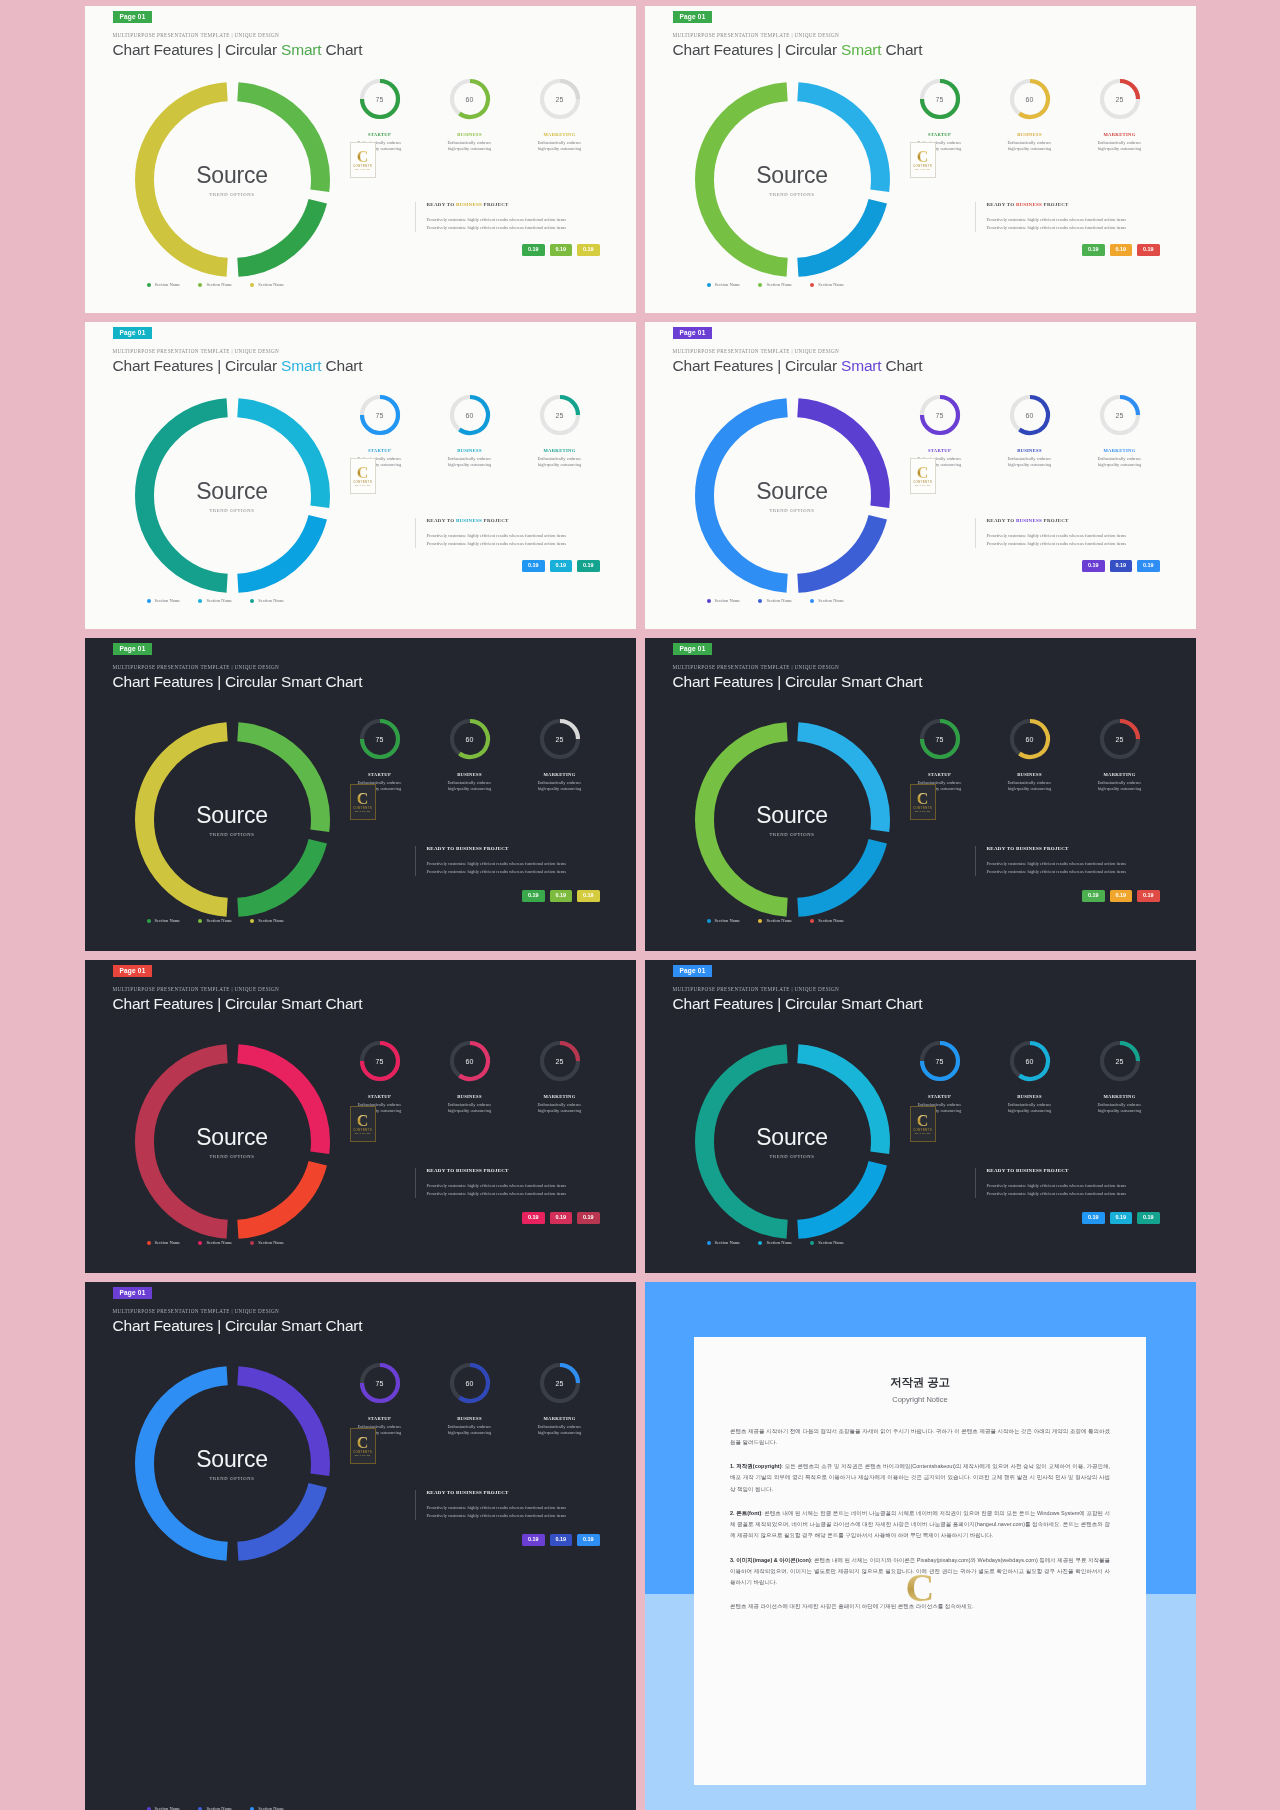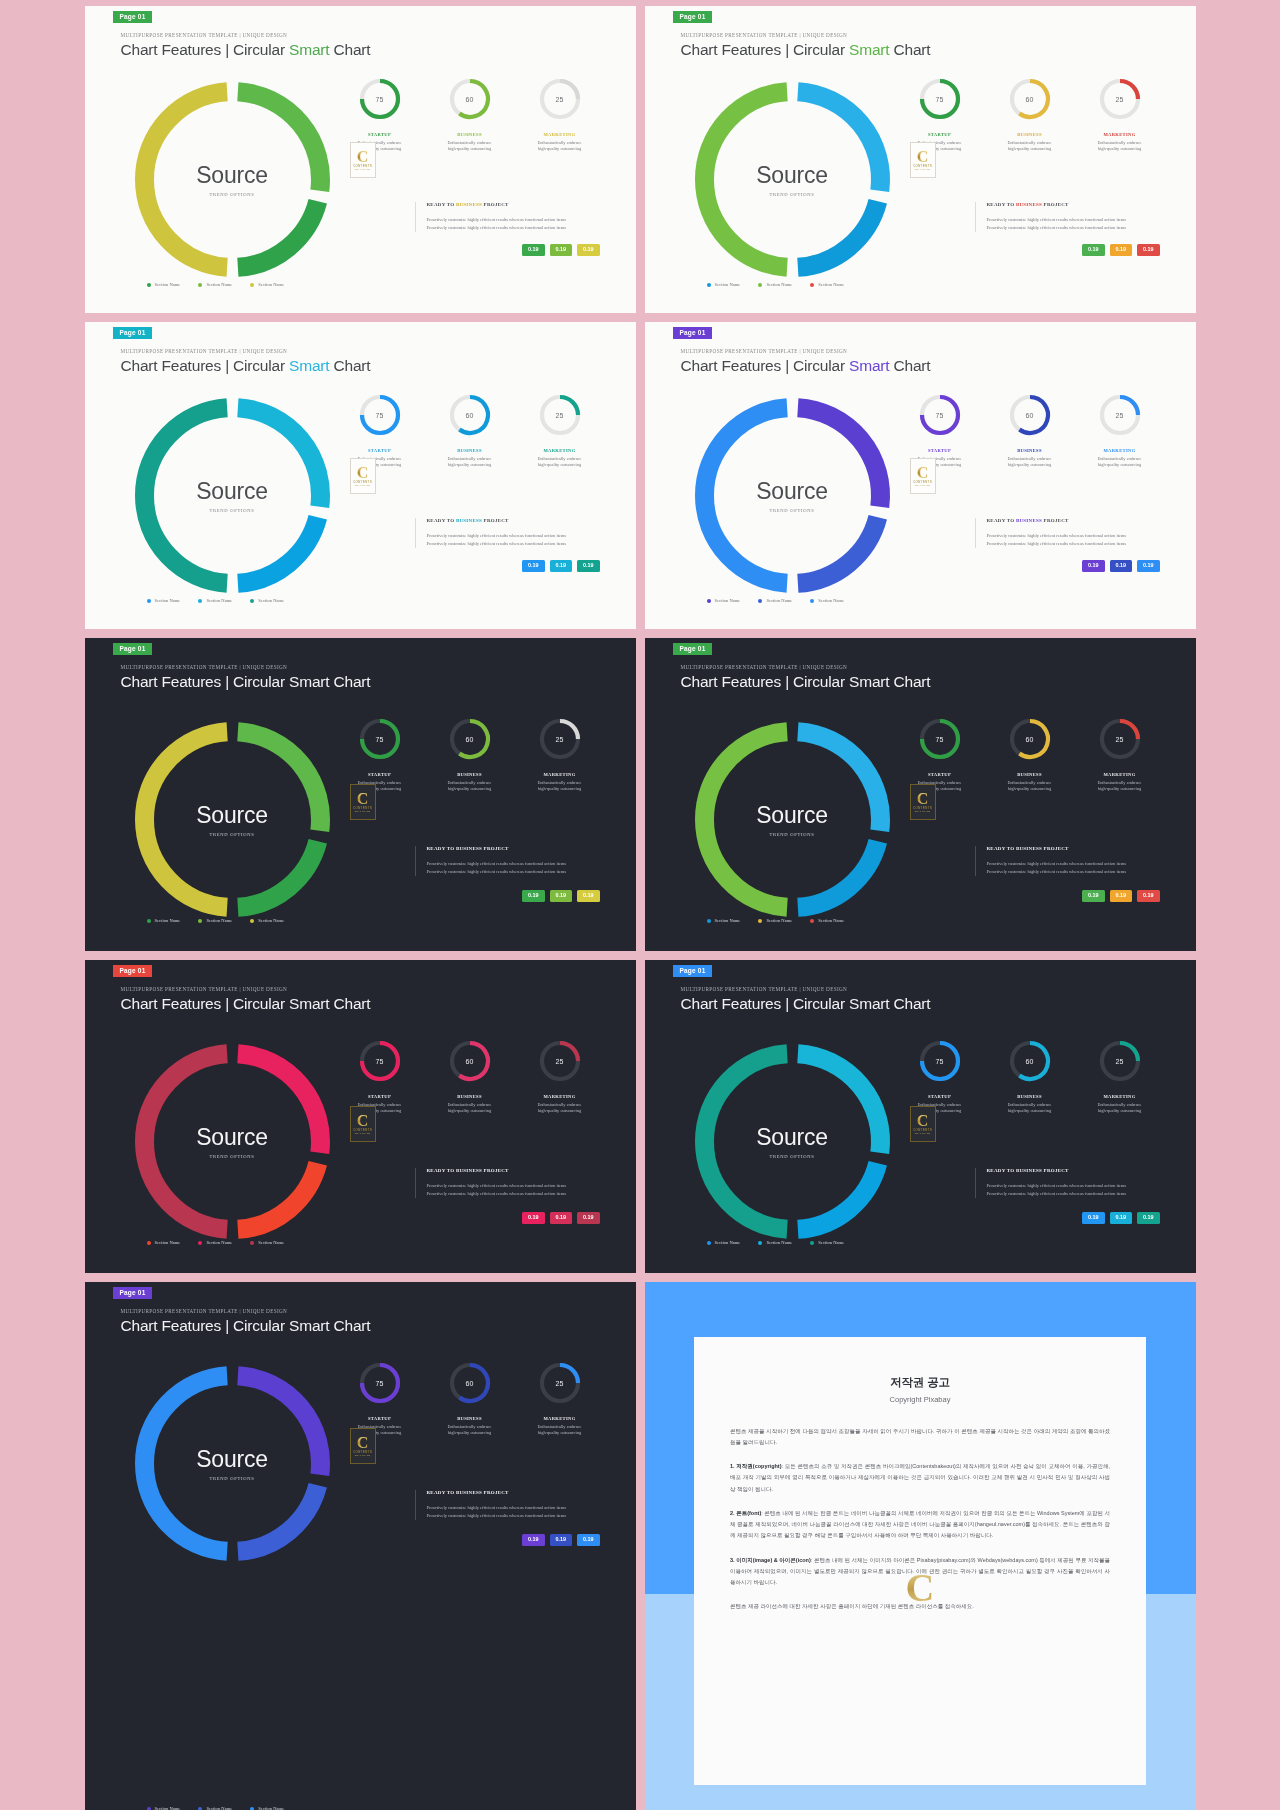--- a/index.html
+++ b/index.html
@@ -27,21 +27,21 @@
 
   
   .page-badge {
     position: absolute; top: 5px; left: 28px;
     font-size: 6.5px; color: #fff; padding: 2.5px 7px 3px;
     letter-spacing: .2px; font-weight: 600;
     z-index: 5; line-height: 1;
   }
 
   
-  .head { position: absolute; left: 36px; top: 26px; }
+  .head { position: absolute; left: 28px; top: 26px; }
   .kicker {
     font-size: 5.2px; letter-spacing: .35px; color: #8b8b8b;
     font-family: "Liberation Serif", serif; white-space: nowrap;
     margin-bottom: 3px;
   }
   .dark .kicker { color: #a9adb6; }
   .title {
     font-size: 15.5px; color: #46484c; font-weight: 400;
     white-space: nowrap; letter-spacing: -.2px;
   }
@@ -989,21 +989,21 @@
     <div class="li">
       <span class="dot" style="background:#2f8ef4"></span>
       <span class="lbl">Section Name</span>
     </div>
       </div>
   </div>
     <div class="slide copy-slide">
     <div class="band"></div>
     <div class="copy-paper">
       <h2>저작권 공고</h2>
-      <div class="sub2">Copyright Pixabay</div>
+      <div class="sub2">Copyright Notice</div>
       <p class="first">콘텐츠 제공을 시작하기 전에 다음의 협약서 조항들을 자세히 읽어 주시기 바랍니다. 귀하가 이 콘텐츠 제공을 시작하는 것은 아래의 계약의 조항에 동의하셨음을 알려드립니다.</p>
       <p><b>1. 저작권(copyright)</b>: 모든 콘텐츠의 소유 및 저작권은 콘텐츠 바이크에있(Contentsbakeout)의 제작사에게 있으며 사전 승낙 없이 교체하여 이용, 가공인쇄, 배포 개작 기발의 외부에 영리 목적으로 이용하거나 제삼자에게 이용하는 것은 금지되어 있습니다. 이러한 교체 행위 발견 시 민사적 민사 및 형사상의 사법상 책임이 됩니다.</p>
       <p><b>2. 폰트(font)</b>: 콘텐츠 내에 된 서체는 한글 폰트는 네이버 나눔글꼴의 서체로 네이버에 저작권이 있으며 한글 외의 모든 폰트는 Windows System에 포함된 서체 글꼴로 제작되었으며, 네이버 나눔글꼴 라이선스에 대한 자세한 사항은 네이버 나눔글꼴 홈페이지(hangeul.naver.com)를 접속하세요. 폰트는 콘텐츠와 함께 제공되지 않으므로 필요할 경우 해당 폰트를 구입하셔서 사용해야 하며 무단 복제이 사용하시기 바랍니다.</p>
       <p><b>3. 이미지(image) &amp; 아이콘(icon)</b>: 콘텐츠 내에 된 서체는 이미지와 아이콘은 Pixabay(pixabay.com)와 Webdays(webdays.com) 등에서 제공된 무료 저작물을 이용하여 제작되었으며, 이미지는 별도로만 제공되지 않으므로 필요합니다. 이에 관한 권리는 귀하가 별도로 확인하시고 필요할 경우 사진을 확인하셔서 사용하시기 바랍니다.</p>
       <p>콘텐츠 제공 라이선스에 대한 자세한 사항은 홈페이지 하단에 기재된 콘텐츠 라이선스를 접속하세요.</p>
       <div class="watermark">C</div>
     </div>
   </div>
   </div>
 

